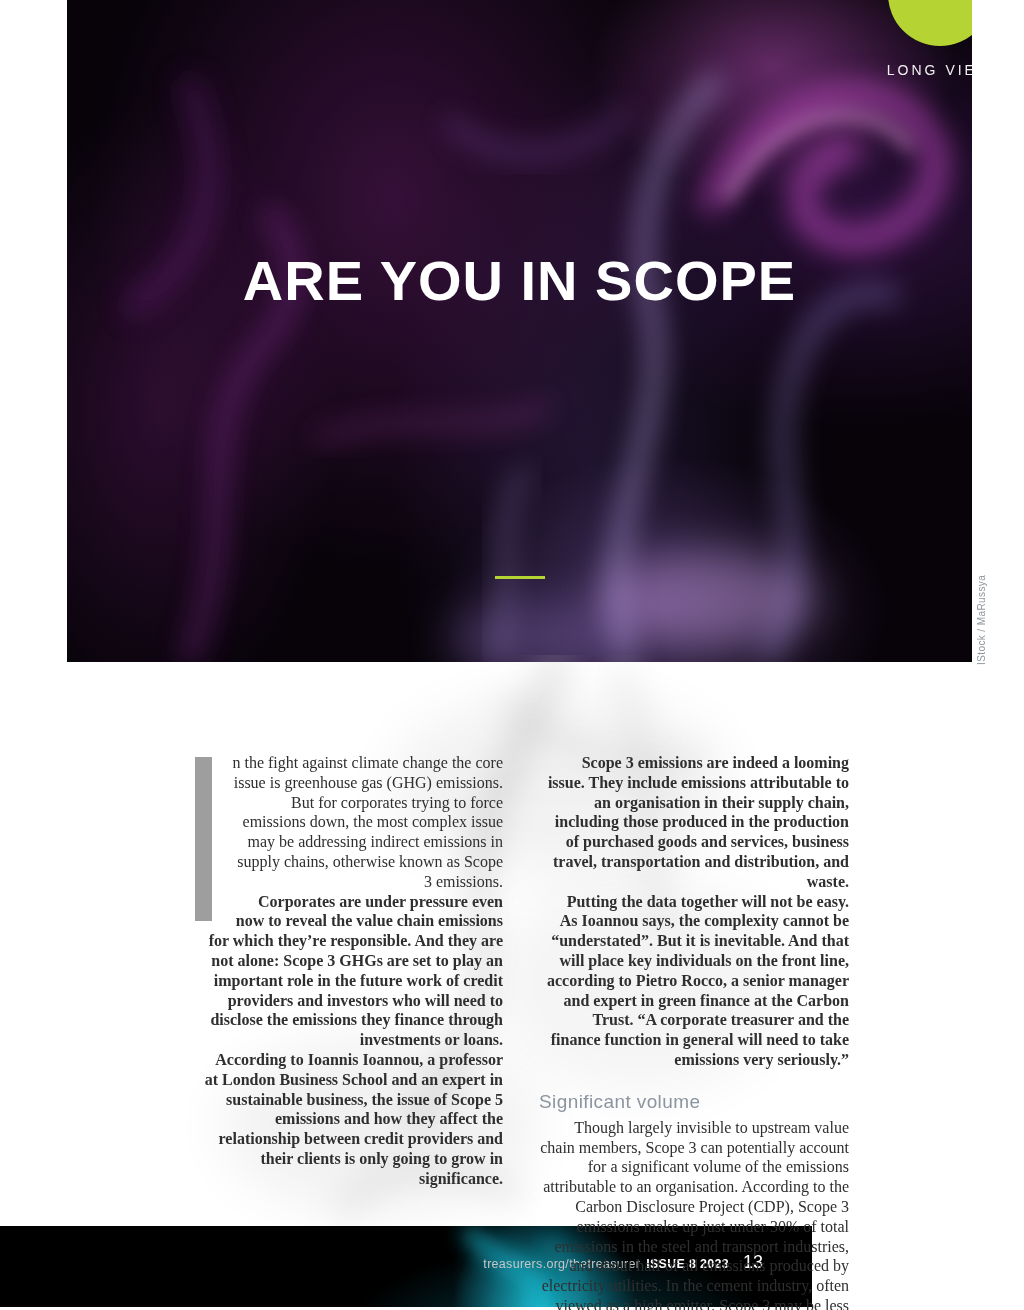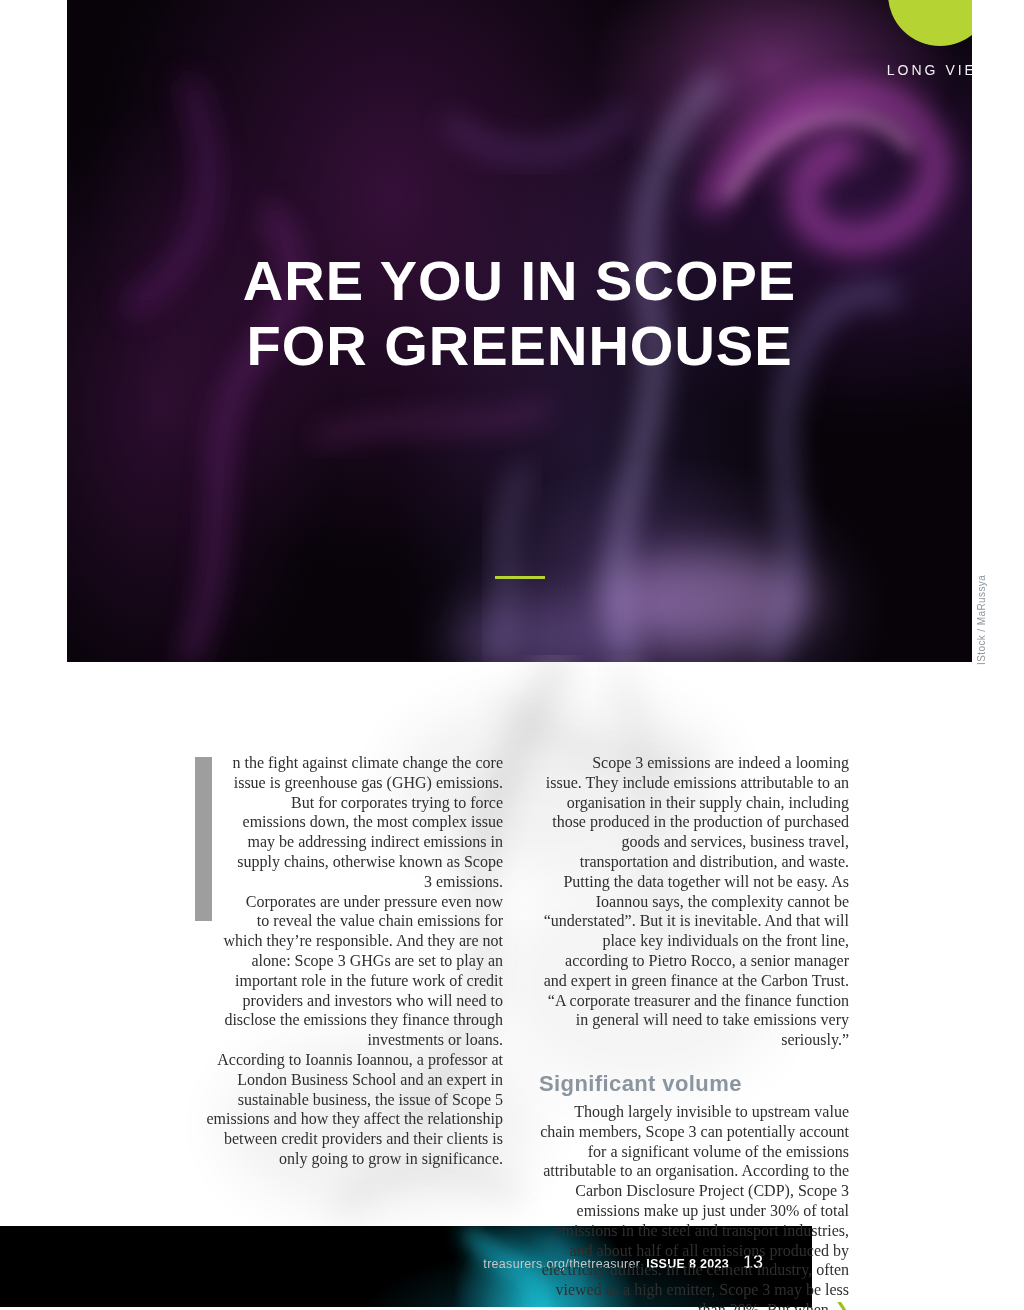--- a/index.html
+++ b/index.html
@@ -111,35 +111,35 @@
   }
   .col { width: 310px; }
   .col p {
     font-family: "Liberation Serif", serif;
     font-size: 16px;
     line-height: 19.8px;
     color: #2f2f2f;
     text-align: right;
   }
   .col p.indent span.pt { display: inline; }
-  .col p.indent { text-indent: 14px; }
+  .col p.indent { text-indent: 14px; font-weight: bold; }
   .dropcap {
     float: left;
     width: 17px; height: 164px;
     background: #9e9e9e;
     margin: 4px 14px 2px 2px;
   }
   .subheading {
     font-family: "Liberation Sans", sans-serif;
-    font-size: 22px;
+    font-size: 19px;
     color: #8b95a0;
     letter-spacing: 0.4px;
     margin-top: 21px;
     margin-bottom: 5px;
-    font-weight: 700;
+    font-weight: 400;
   }
   .chev {
     color: #9bc11d;
     font-weight: 700;
     font-size: 17px;
     font-family: "DejaVu Sans", sans-serif;
     padding-left: 6px;
     letter-spacing: 0;
   }
 
@@ -197,21 +197,20 @@
       <path d="M430,662 C450,560 420,520 460,470" fill="none" stroke="#a58fd8" stroke-width="12" opacity="0.4" filter="url(#b14)"></path>
     </svg>
 
     <div class="hero-content">
       <div class="badge-circle">
           <span class="c"></span>
         </div>
       <div class="kicker">LONG VIEW</div>
       <div class="headline">
         <div>ARE YOU IN SCOPE</div>
-        <div>FOR GREENHOUSE</div>
       </div>
       <div class="green-rule"></div>
     </div>
   </div>
 
   <div class="photo-credit">IStock / MaRussya</div>
 
   <svg class="ghost" width="1024" height="575" viewBox="0 0 1024 575">
     <defs>
       <filter id="g16" x="-50%" y="-50%" width="200%" height="200%">

